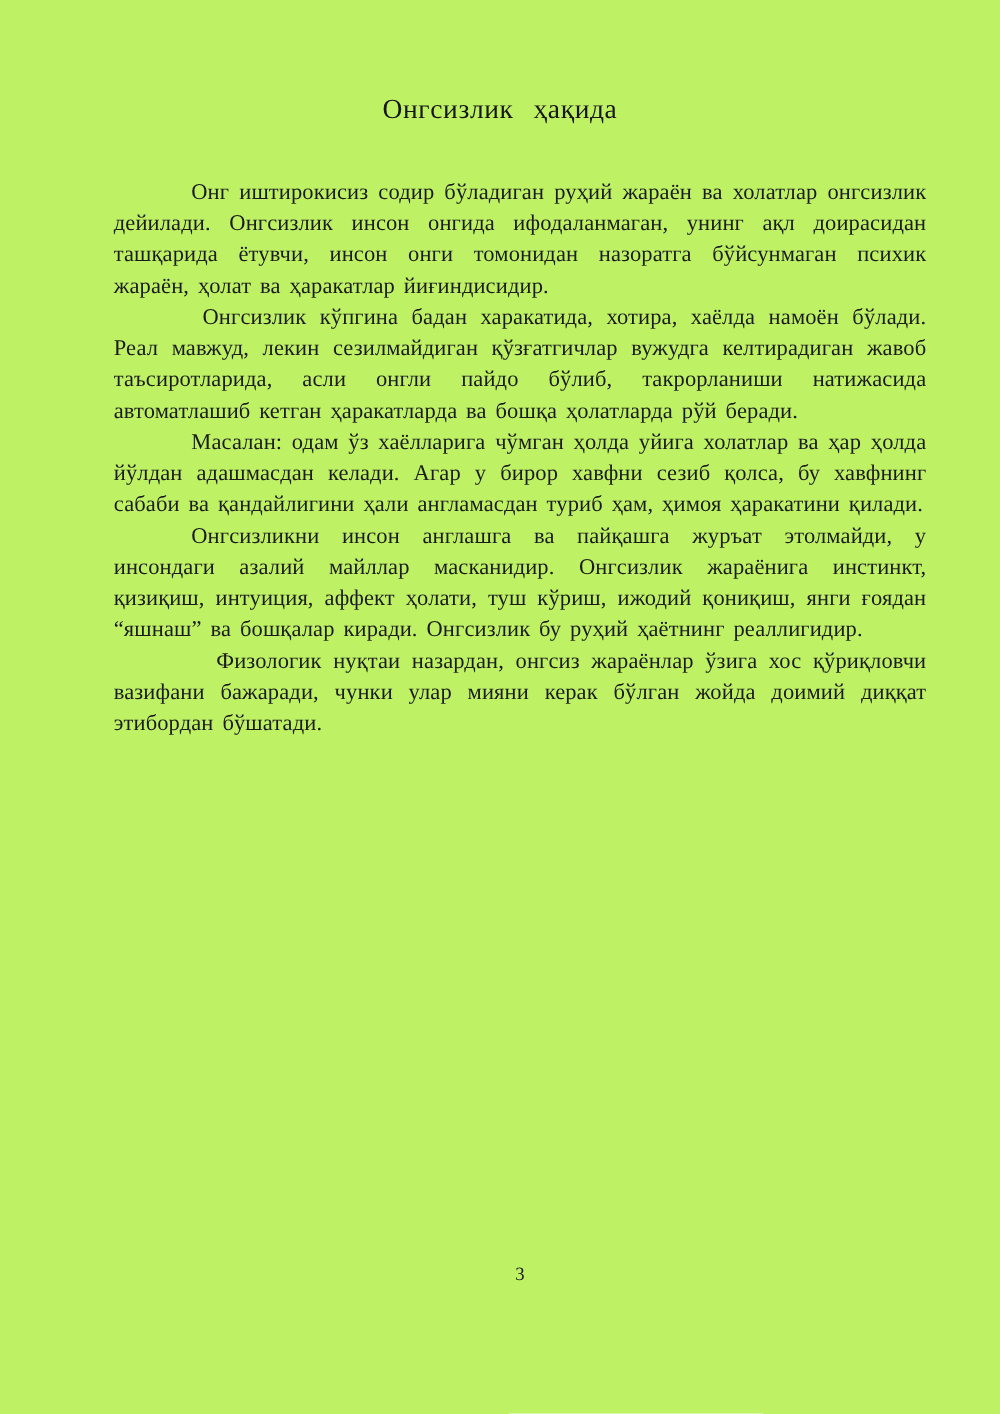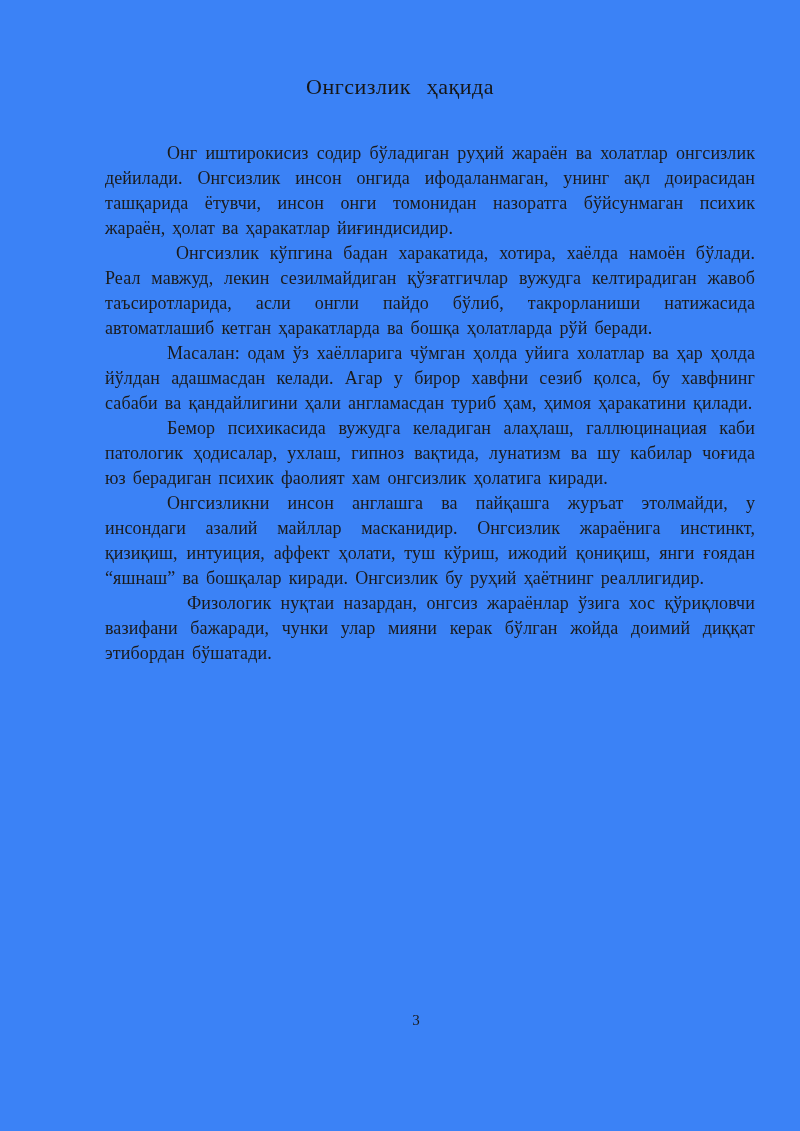--- a/index.html
+++ b/index.html
@@ -4,42 +4,42 @@
 <style>
   html, body {
     margin: 0;
     padding: 0;
     background: #ffffff;
   }
   .page {
     position: relative;
     width: 800px;
     height: 1131px;
-    background: #3b82f6;
+    background: #bef264;
     color: #1b1b1b;
     font-family: "Liberation Serif", "DejaVu Serif", serif;
     overflow: hidden;
   }
   .doc-title {
     position: absolute;
     top: 74px;
     left: 0;
     width: 100%;
     margin: 0;
     text-align: center;
     font-size: 22px;
     font-weight: 400;
     letter-spacing: 0.5px;
     word-spacing: 0.45em;
     color: #161616;
   }
   .content {
     position: absolute;
     top: 141px;
-    left: 105px;
+    left: 91px;
     width: 650px;
     font-size: 18px;
     line-height: 25px;
     text-align: justify;
     word-spacing: 2.5px;
     letter-spacing: 0.1px;
   }
   .content p {
     margin: 0;
     text-indent: 62px;
@@ -60,20 +60,19 @@
 <body>
 
 <div class="page">
 
   <h1 class="doc-title">Онгсизлик  ҳақида</h1>
 
   <div class="content">
     <p>Онг иштирокисиз содир бўладиган руҳий жараён ва холатлар онгсизлик дейилади. Онгсизлик инсон онгида ифодаланмаган, унинг ақл доирасидан ташқарида ётувчи, инсон онги томонидан назоратга бўйсунмаган психик жараён, ҳолат ва ҳаракатлар йиғиндисидир.</p>
     <p class="indent-md">Онгсизлик кўпгина бадан харакатида, хотира, хаёлда намоён бўлади. Реал мавжуд, лекин сезилмайдиган қўзғатгичлар вужудга келтирадиган жавоб таъсиротларида, асли онгли пайдо бўлиб, такрорланиши натижасида автоматлашиб кетган ҳаракатларда ва бошқа ҳолатларда рўй беради.</p>
     <p>Масалан: одам ўз хаёлларига чўмган ҳолда уйига холатлар ва ҳар ҳолда йўлдан адашмасдан келади. Агар у бирор хавфни сезиб қолса, бу хавфнинг сабаби ва қандайлигини ҳали англамасдан туриб ҳам, ҳимоя ҳаракатини қилади.</p>
-    <p>Бемор психикасида вужудга келадиган алаҳлаш, галлюцинациая каби патологик ҳодисалар, ухлаш, гипноз вақтида, лунатизм ва шу кабилар чоғида юз берадиган психик фаолият хам онгсизлик ҳолатига киради.</p>
     <p>Онгсизликни инсон англашга ва пайқашга журъат этолмайди, у инсондаги азалий майллар масканидир. Онгсизлик жараёнига инстинкт, қизиқиш, интуиция, аффект ҳолати, туш кўриш, ижодий қониқиш, янги ғоядан “яшнаш” ва бошқалар киради. Онгсизлик бу руҳий ҳаётнинг реаллигидир.</p>
     <p class="indent-lg">Физологик нуқтаи назардан, онгсиз жараёнлар ўзига хос қўриқловчи вазифани бажаради, чунки улар мияни керак бўлган жойда доимий диққат этибордан бўшатади.</p>
   </div>
 
   <div class="page-number">3</div>
 
 </div>
 
 </body></html>

